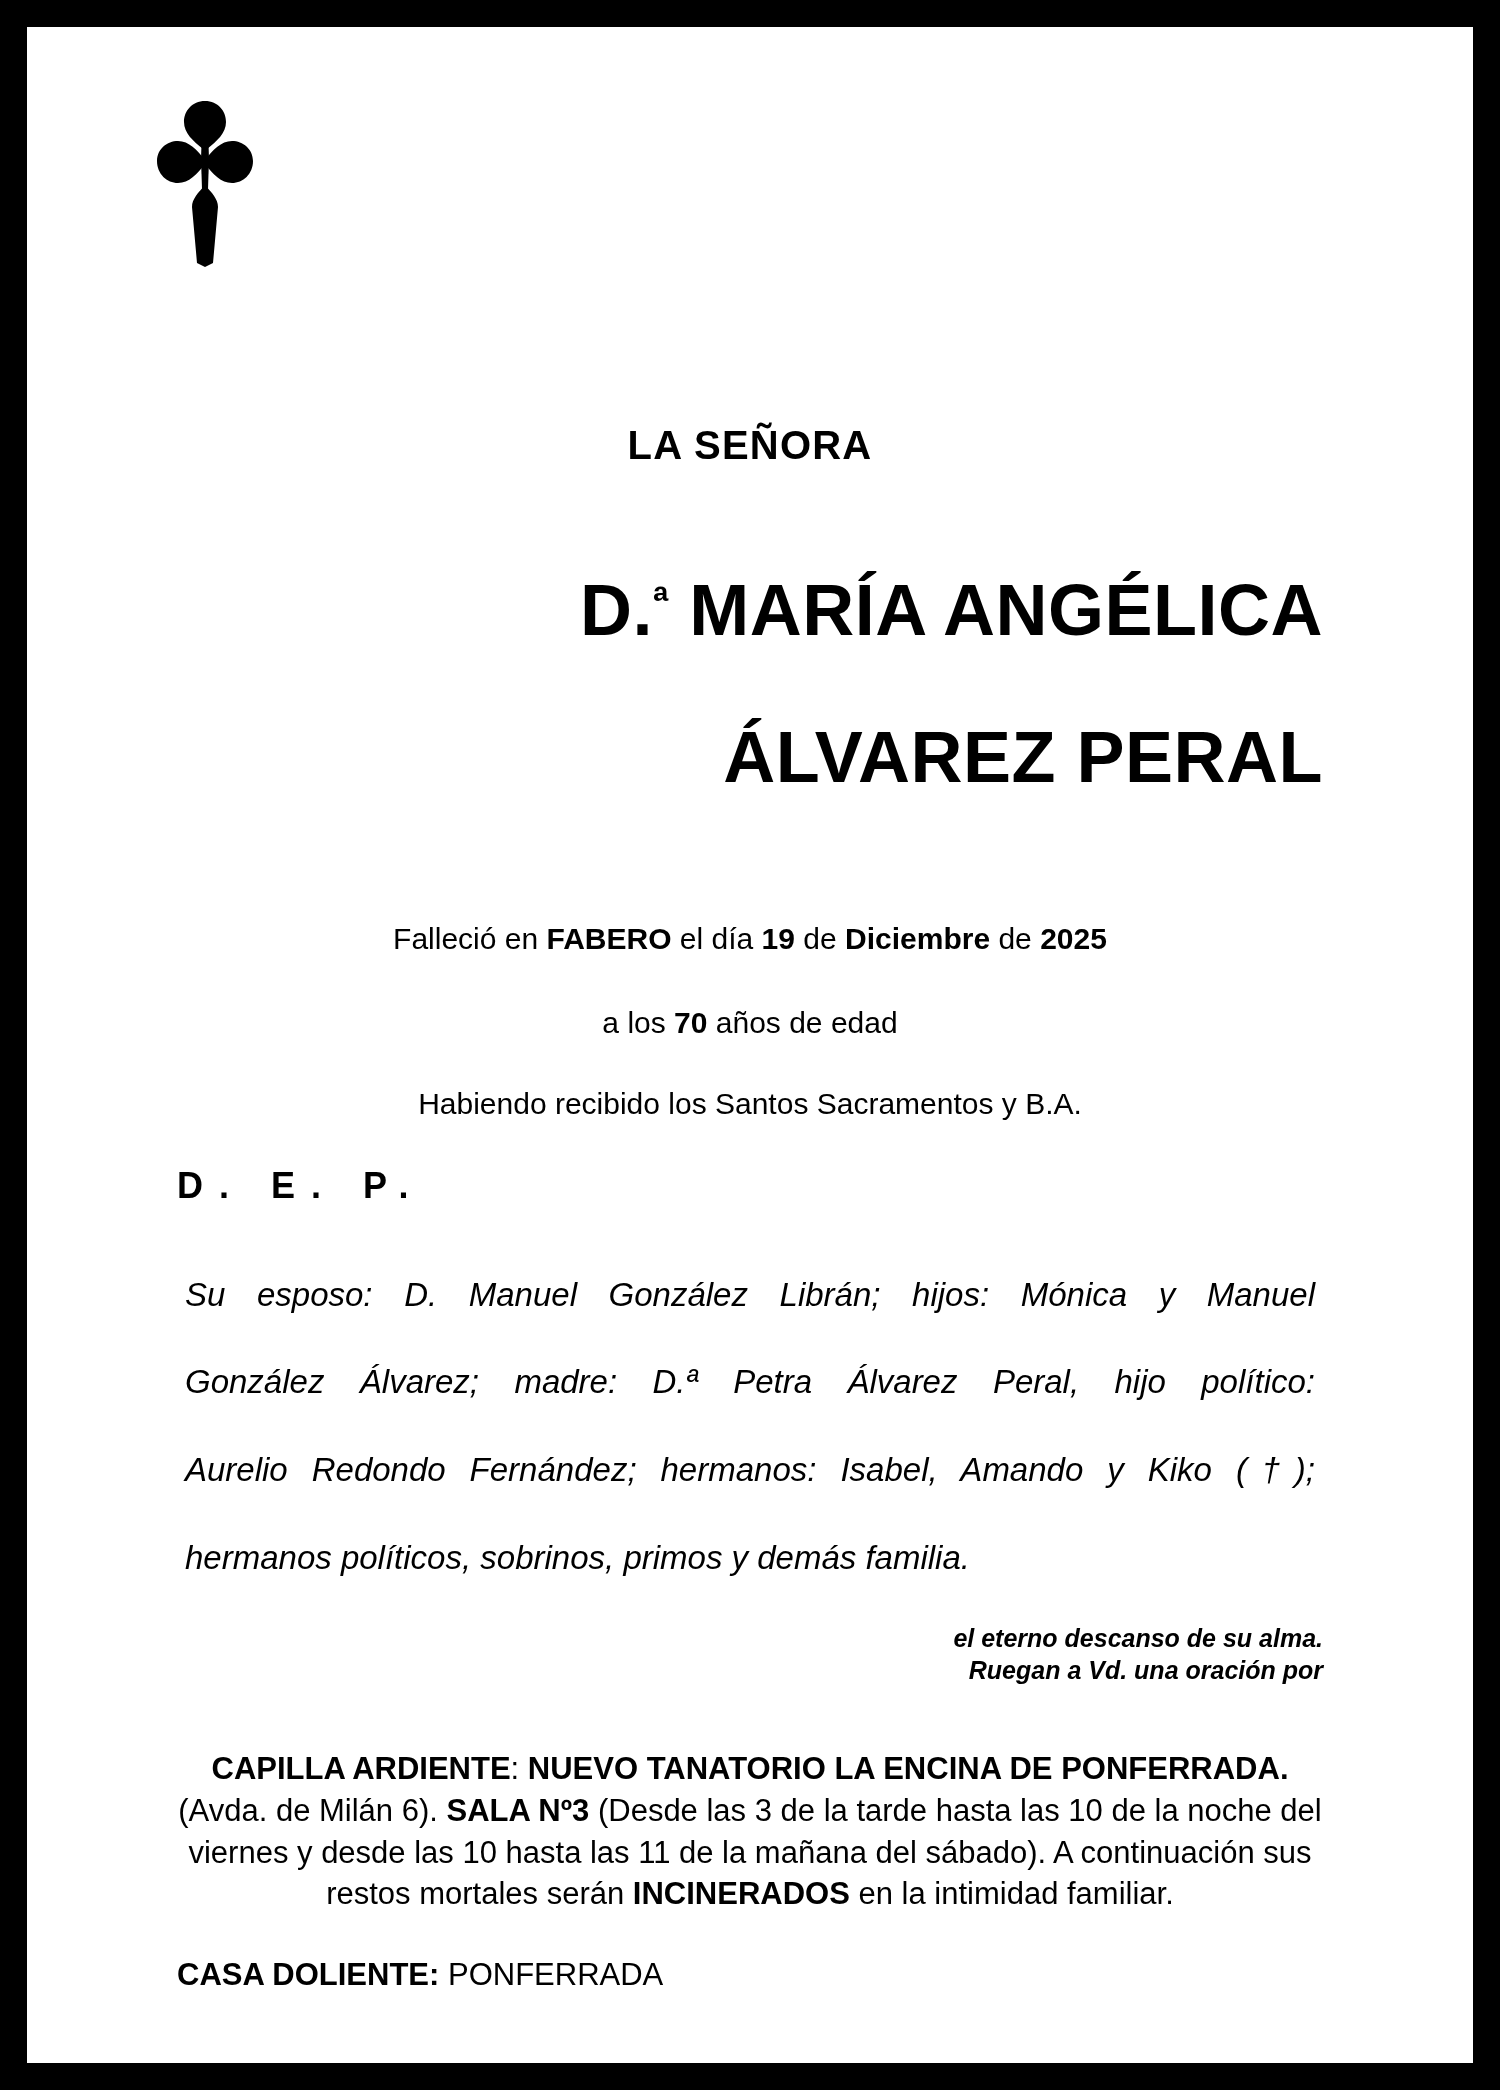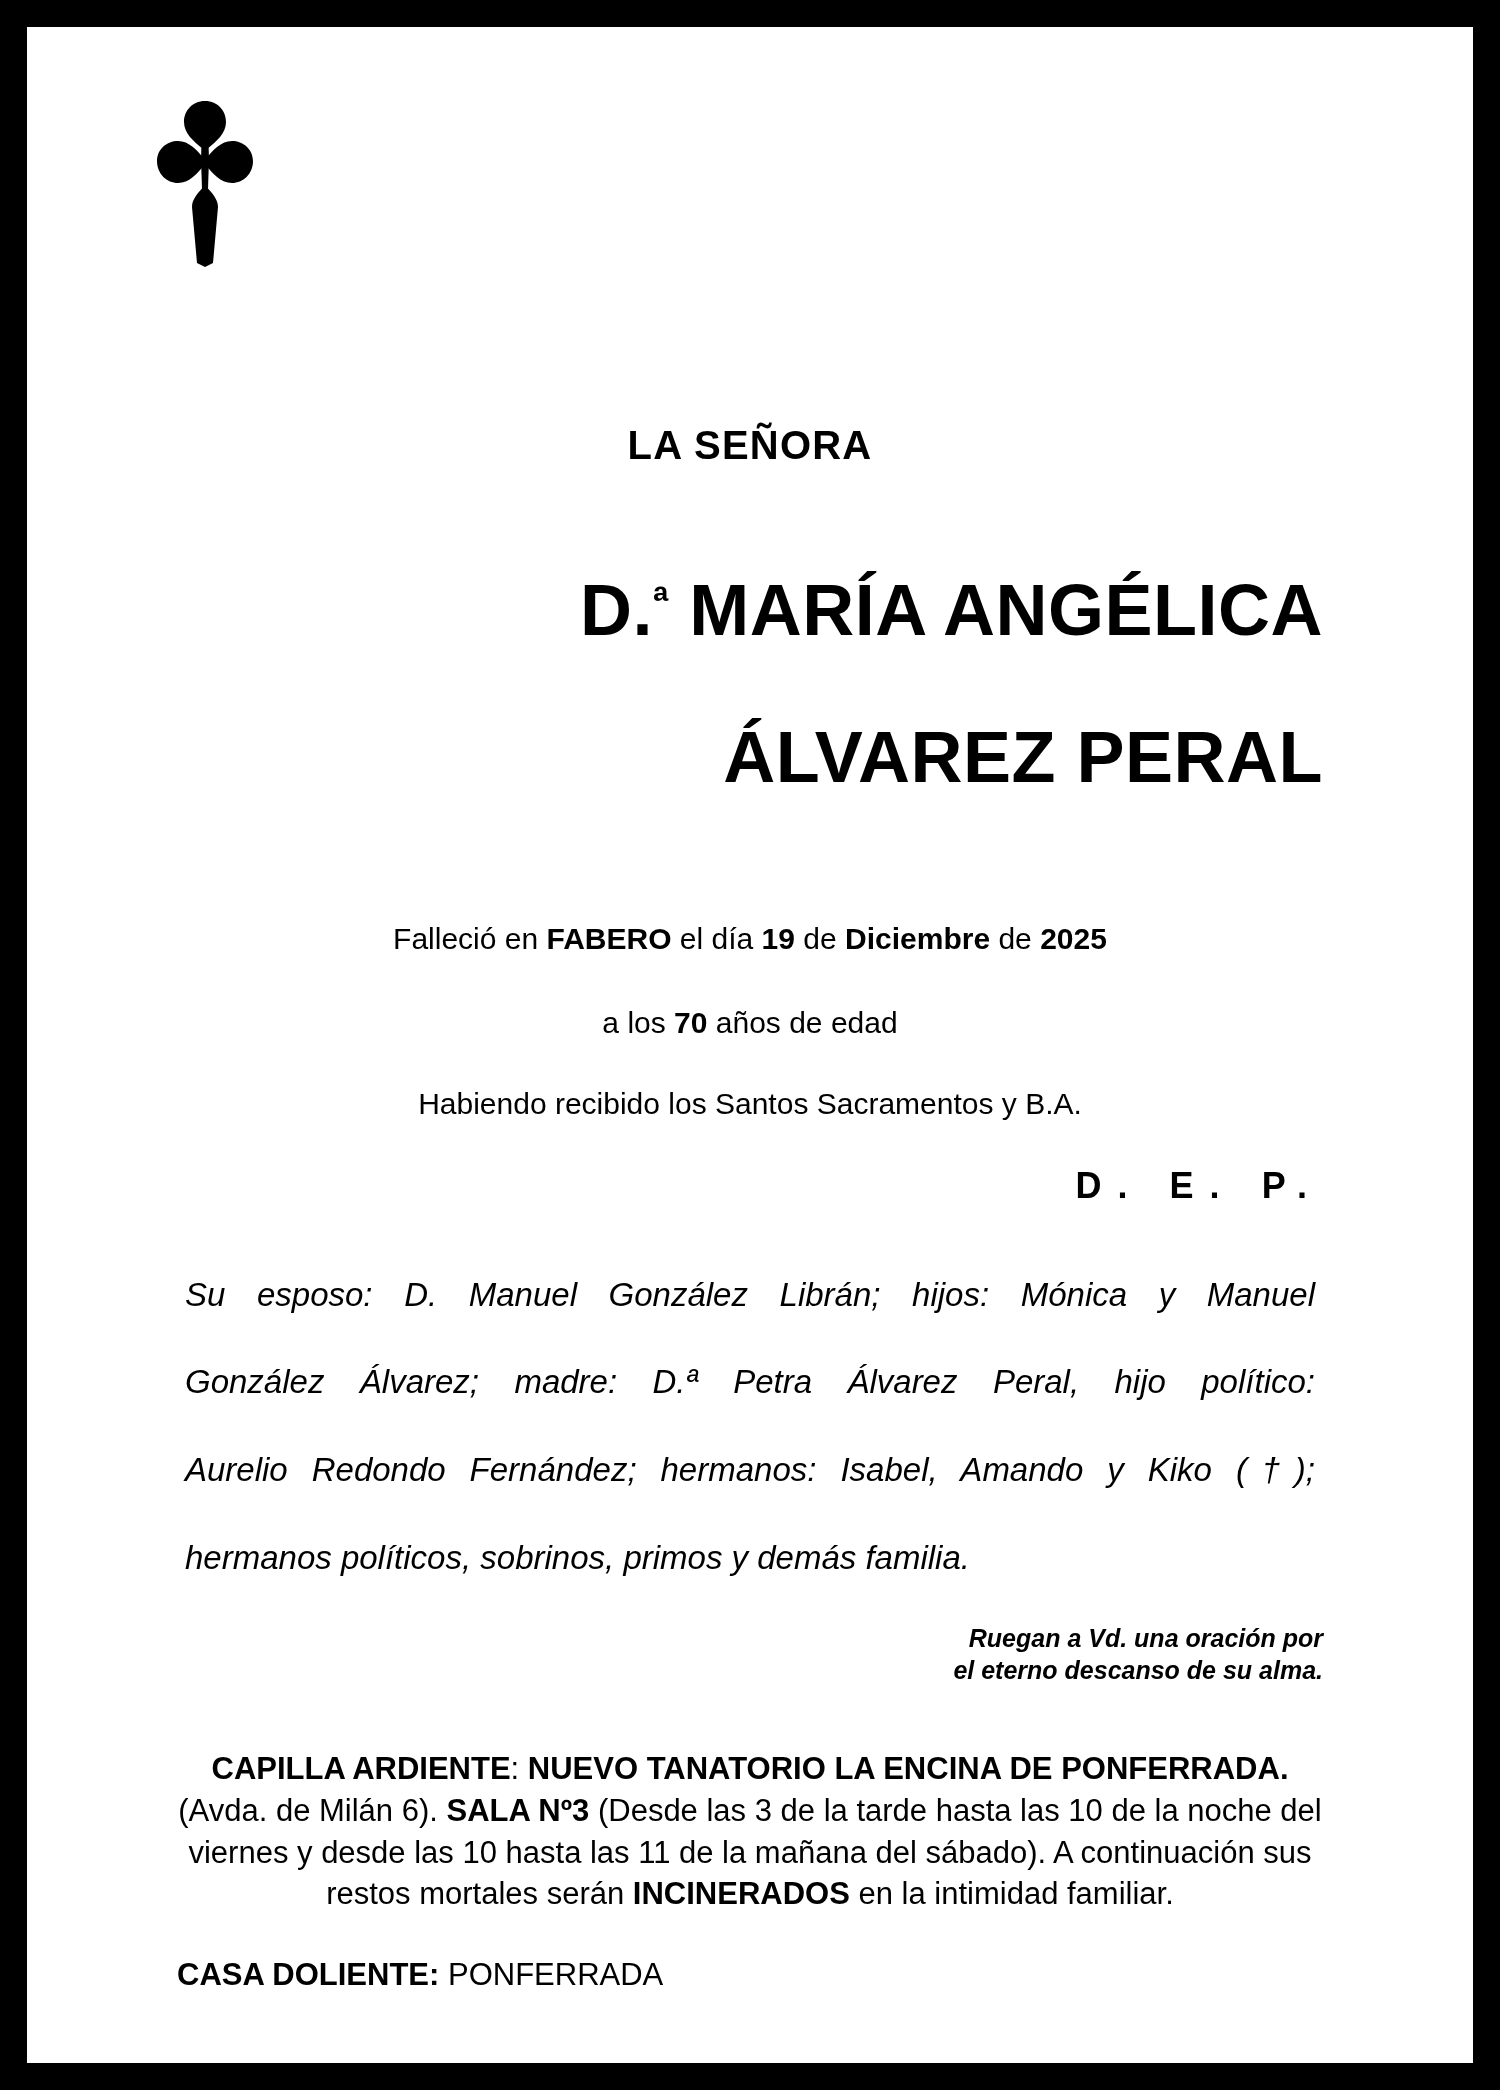--- a/index.html
+++ b/index.html
@@ -83,21 +83,21 @@
     font-size: 30px;
     line-height: 1.25;
     margin: 0;
   }
   .line-death   { padding-top: 52px; }
   .line-age     { padding-top: 46px; }
   .line-sacr    { padding-top: 44px; }
   .info-line b  { font-weight: bold; }
 
   .dep {
-    text-align: right;
+    text-align: left;
     font-weight: bold;
     font-size: 36px;
     letter-spacing: 16px;
     padding-top: 42px;
     margin: 0;
   }
 
   
   .family-block {
     padding-top: 58px;
@@ -188,22 +188,22 @@
       <div class="dep">D. E. P.</div>
 
       <div class="family-block">
         <span class="ln">Su esposo: D. Manuel González Librán; hijos: Mónica y Manuel</span>
         <span class="ln">González Álvarez; madre: D.ª Petra Álvarez Peral, hijo político:</span>
         <span class="ln">Aurelio Redondo Fernández; hermanos: Isabel, Amando y Kiko (†);</span>
         <span class="ln last">hermanos políticos, sobrinos, primos y demás familia.</span>
       </div>
 
       <div class="prayer">
+        <span>el eterno descanso de su alma.</span>
         <span>Ruegan a Vd. una oración por</span>
-        <span>el eterno descanso de su alma.</span>
       </div>
 
       <div class="venue-block"><b>CAPILLA ARDIENTE</b><span>: </span><b>NUEVO TANATORIO LA ENCINA DE PONFERRADA.</b><span>(Avda. de Milán 6). </span><b>SALA Nº3</b><span> (Desde las 3 de la tarde hasta las 10 de la noche del viernes y desde las 10 hasta las 11 de la mañana del sábado). A continuación sus restos mortales serán </span><b>INCINERADOS</b><span> en la intimidad familiar.</span></div>
 
       <div class="casa-doliente"><b>CASA DOLIENTE</b><b>: </b><span>PONFERRADA</span></div>
 
     </div>
   </div>
 </div>
 

